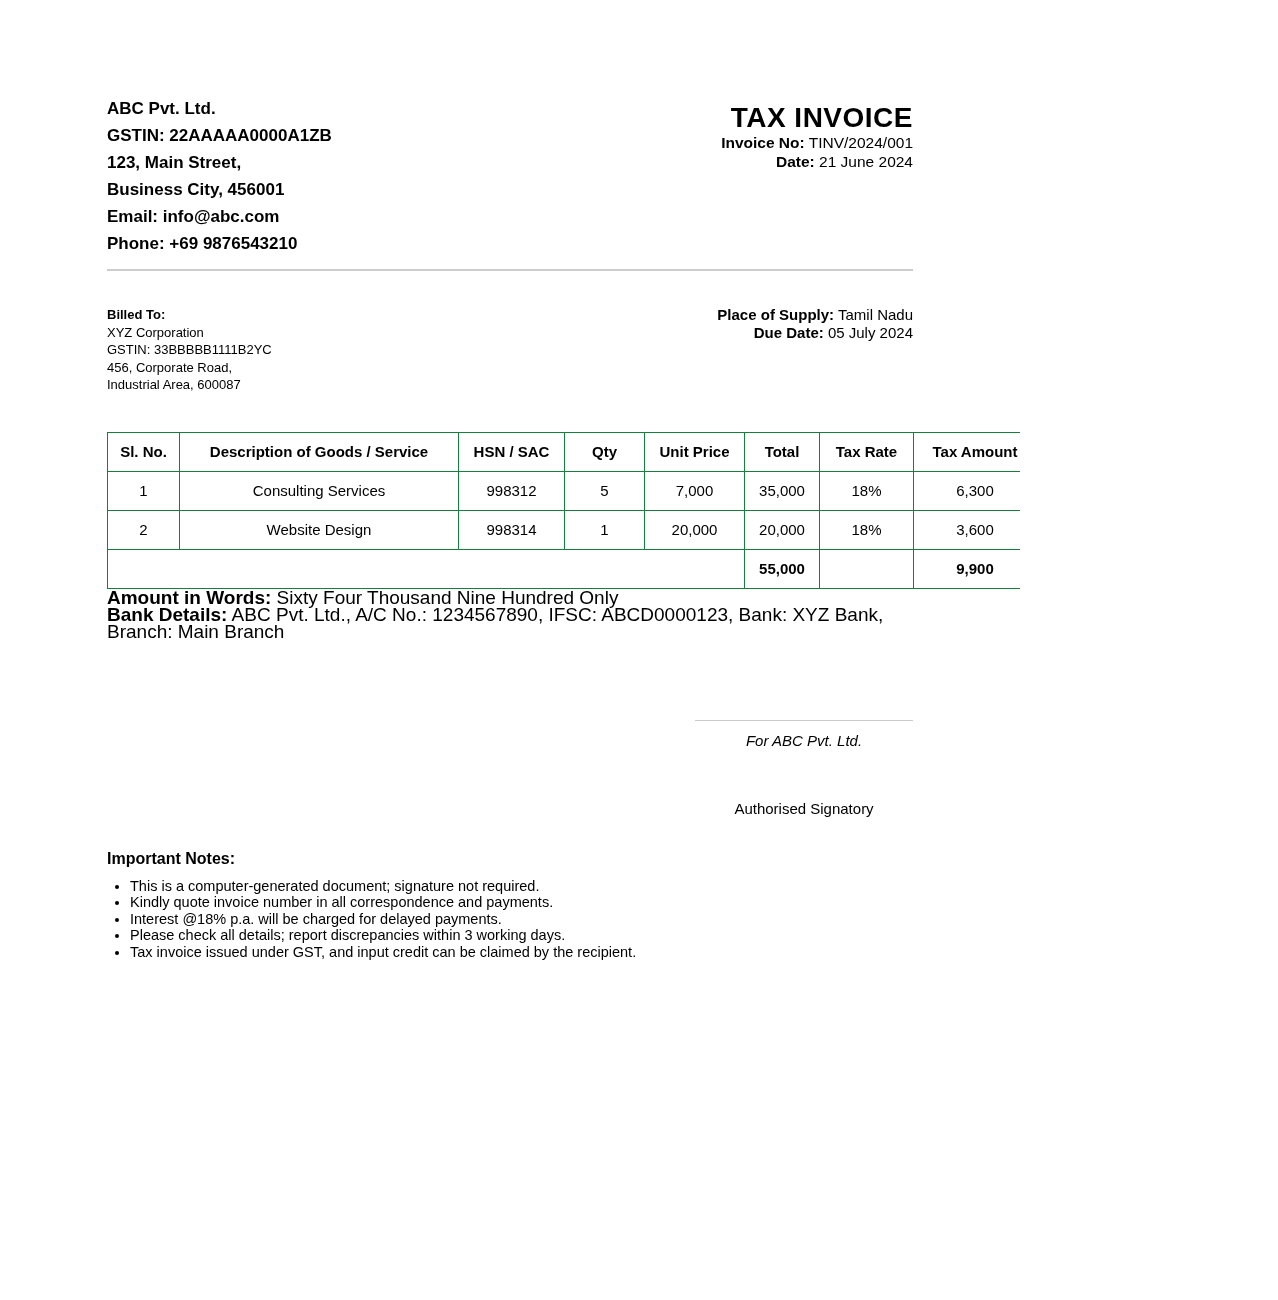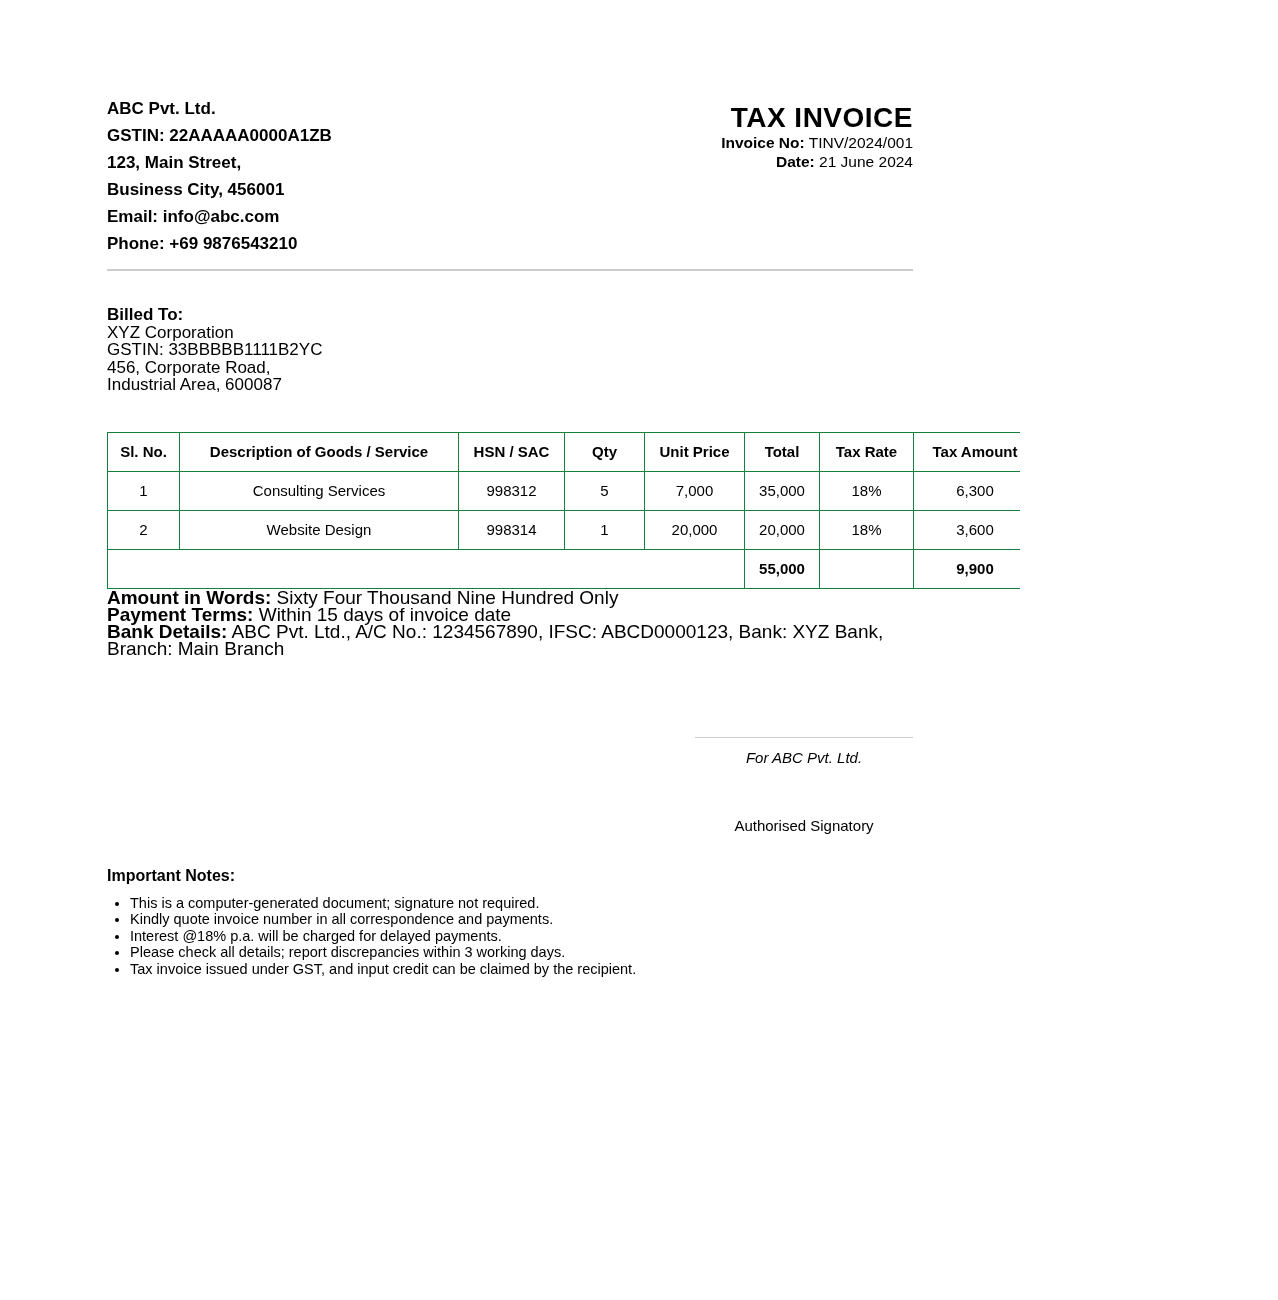--- a/index.html
+++ b/index.html
@@ -19,21 +19,21 @@
   .company-block { font-weight: bold; font-size: 17px; line-height: 27px; }
   .invoice-meta { text-align: right; }
   .invoice-title { font-size: 28px; font-weight: bold; line-height: 30px; letter-spacing: 0.5px; margin-top: 8px; }
   .meta-line { font-size: 15.5px; line-height: 19px; }
   .meta-line b { font-weight: bold; }
 
   .divider { border: none; border-top: 2px solid #cccccc; margin: 12px 0 0 0; }
 
   
   .party-row { display: flex; justify-content: space-between; align-items: flex-start; margin-top: 35px; }
-  .billed-block { font-size: 17px; line-height: 17.5px; }
+  .billed-block { font-size: 13px; line-height: 17.5px; }
   .billed-label { font-weight: bold; }
   .supply-block { text-align: right; font-size: 15px; line-height: 17.5px; }
   .supply-block b { font-weight: bold; }
 
   
   table.items {
     width: 100%;
     border-collapse: collapse;
     table-layout: fixed;
     margin-top: 38px;
@@ -97,20 +97,30 @@
 
   <hr class="divider">
 
   <div class="party-row">
     <div class="billed-block">
       <div class="billed-label">Billed To:</div>
       <div>XYZ Corporation</div>
       <div>GSTIN: 33BBBBB1111B2YC</div>
       <div>456, Corporate Road,</div>
       <div>Industrial Area, 600087</div>
+    </div>
+    <div class="supply-block">
+      <div>
+        <b>Place of Supply:</b>
+        <span>Tamil Nadu</span>
+      </div>
+      <div>
+        <b>Due Date:</b>
+        <span>05 July 2024</span>
+      </div>
     </div>
   </div>
 
   <table class="items">
     <colgroup>
       <col style="width:72px">
         <col style="width:279px">
         <col style="width:106px">
       <col style="width:80px">
         <col style="width:100px">
@@ -164,24 +174,20 @@
       </tr>
     </tbody>
   </table>
 
   <div class="summary">
     <div>
       <b>Amount in Words:</b>
       <span>Sixty Four Thousand Nine Hundred Only</span>
     </div>
     <div>
-      <b>Payment Terms:</b>
-      <span>Within 15 days of invoice date</span>
-    </div>
-    <div>
       <b>Bank Details:</b>
       <span>ABC Pvt. Ltd., A/C No.: 1234567890, IFSC: ABCD0000123, Bank: XYZ Bank, Branch: Main Branch</span>
     </div>
   </div>
 
   <div class="signature-row">
     <div class="signature-block">
       <hr class="signature-line">
       <div class="for-line">For ABC Pvt. Ltd.</div>
       <div class="authorised-line">Authorised Signatory</div>

